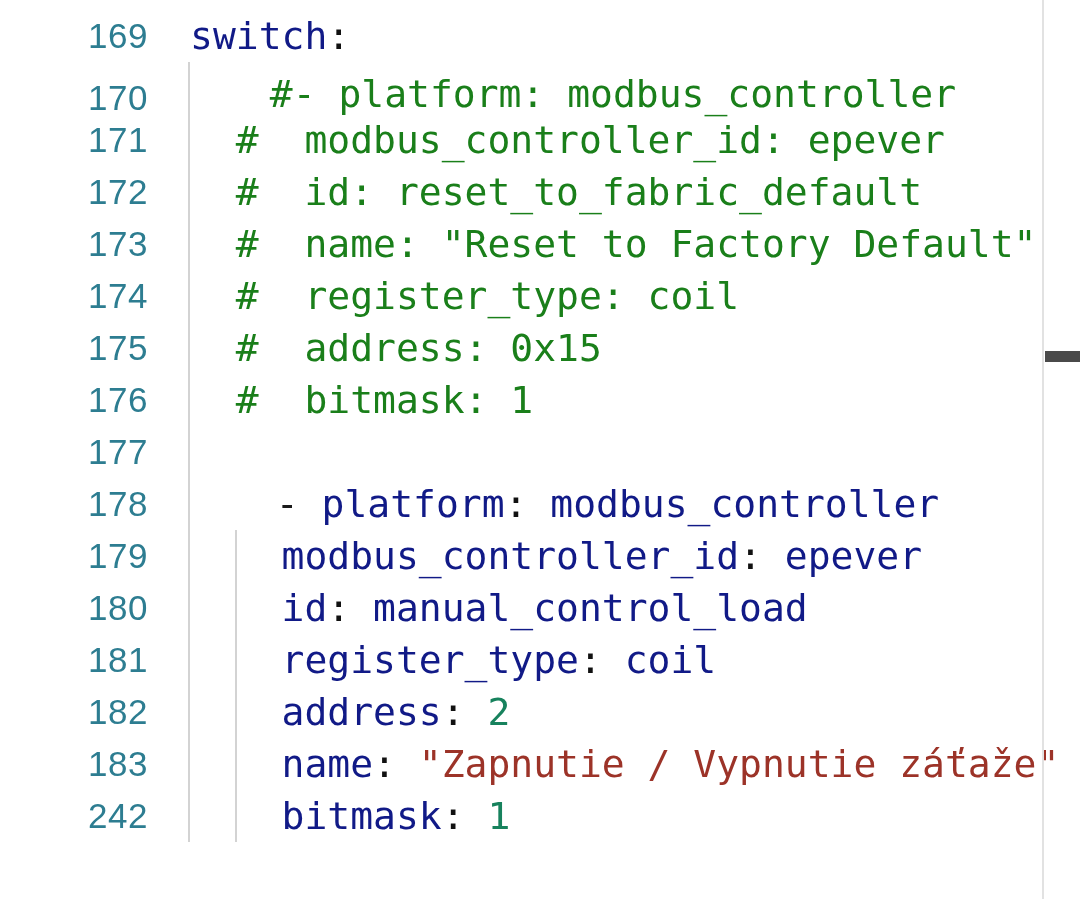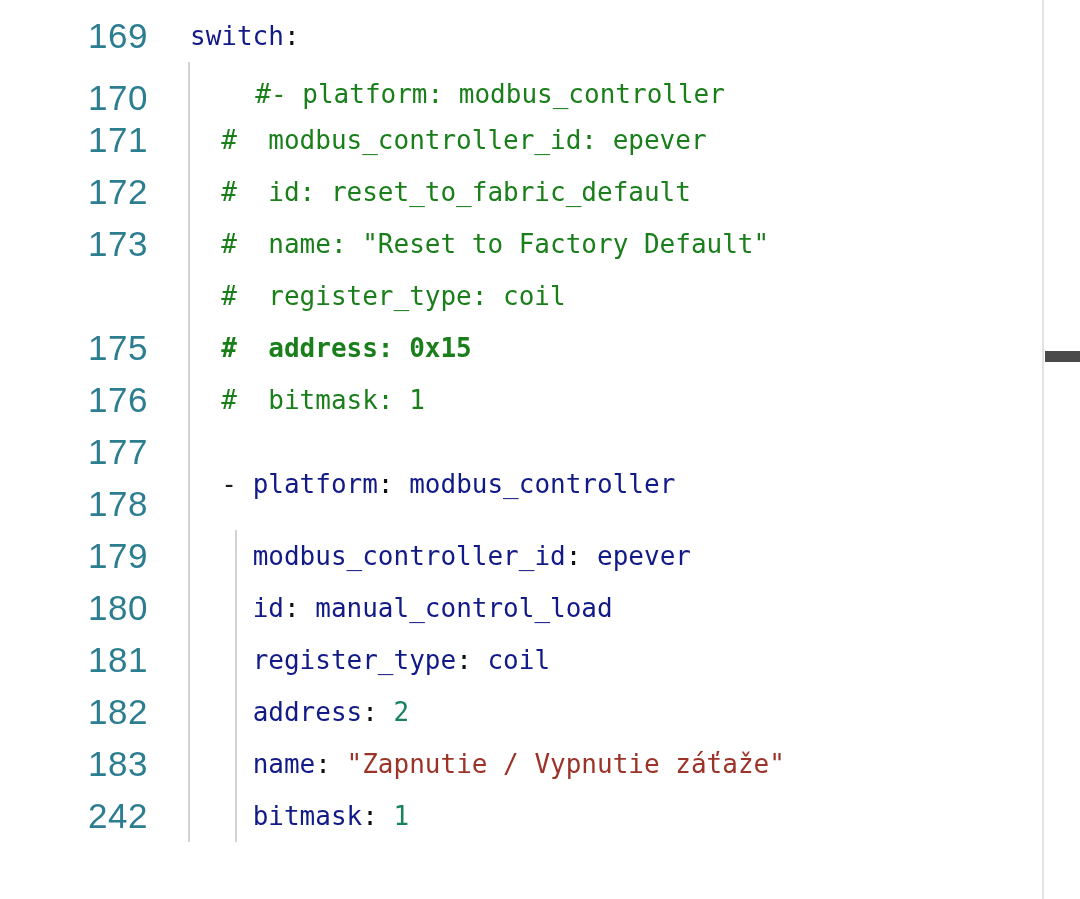--- a/index.html
+++ b/index.html
@@ -54,21 +54,21 @@
     top: 0;
     width: 1080px;
     height: 899px;
   }
   .cline {
     position: absolute;
     left: 0;
     width: 992px;
     height: 52px;
     line-height: 52px;
-    font-size: 26px;
+    font-size: 38px;
     white-space: pre;
     letter-spacing: 0px;
   }
   .code-inner {
     display: inline-block;
     padding-left: 190px;
   }
 
   
   .t-plain   { color: #1a1a1a; }
@@ -101,20 +101,21 @@
 <body>
 
 <div id="editor">
 
   <div id="gutter">
       <div class="lnum" style="top: 10px;">169</div>
       <div class="lnum" style="top: 72px;">170</div>
       <div class="lnum" style="top: 114px;">171</div>
       <div class="lnum" style="top: 166px;">172</div>
       <div class="lnum" style="top: 218px;">173</div>
+      <div class="lnum" style="top: 270px;">174</div>
       <div class="lnum" style="top: 322px;">175</div>
       <div class="lnum" style="top: 374px;">176</div>
       <div class="lnum" style="top: 426px;">177</div>
       <div class="lnum" style="top: 478px;">178</div>
       <div class="lnum" style="top: 530px;">179</div>
       <div class="lnum" style="top: 582px;">180</div>
       <div class="lnum" style="top: 634px;">181</div>
       <div class="lnum" style="top: 686px;">182</div>
       <div class="lnum" style="top: 738px;">183</div>
       <div class="lnum" style="top: 790px;">242</div>
@@ -125,24 +126,24 @@
       <div class="iguide" style="left: 235px; top: 530px; height: 312px;"></div>
     </div>
 
   <div id="code">
       <div class="cline" style="top: 10px;"><span class="code-inner"><span class="t-key">switch</span><span class="t-punct">:</span></span></div>
       <div class="cline" style="top: 68px; padding-left: 34px;"><span class="code-inner"><span class="t-comment">  #- platform: modbus_controller</span></span></div>
       <div class="cline" style="top: 114px;"><span class="code-inner"><span class="t-comment">  #  modbus_controller_id: epever</span></span></div>
       <div class="cline" style="top: 166px;"><span class="code-inner"><span class="t-comment">  #  id: reset_to_fabric_default</span></span></div>
       <div class="cline" style="top: 218px;"><span class="code-inner"><span class="t-comment">  #  name: "Reset to Factory Default"</span></span></div>
       <div class="cline" style="top: 270px;"><span class="code-inner"><span class="t-comment">  #  register_type: coil</span></span></div>
-      <div class="cline" style="top: 322px; font-weight: bold;"><span class="code-inner"><span class="t-comment">  #  address: 0x15</span></span></div>
+      <div class="cline" style="top: 322px;"><span class="code-inner"><span class="t-comment">  #  address: 0x15</span></span></div>
       <div class="cline" style="top: 374px;"><span class="code-inner"><span class="t-comment">  #  bitmask: 1</span></span></div>
       <div class="cline" style="top: 426px;"><span class="code-inner"></span></div>
-      <div class="cline" style="top: 458px;"><span class="code-inner"><span class="t-dash">  - </span><span class="t-key">platform</span><span class="t-punct">: </span><span class="t-key">modbus_controller</span></span></div>
+      <div class="cline" style="top: 478px; padding-left: 40px;"><span class="code-inner"><span class="t-dash">  - </span><span class="t-key">platform</span><span class="t-punct">: </span><span class="t-key">modbus_controller</span></span></div>
       <div class="cline" style="top: 530px;"><span class="code-inner"><span class="t-plain">    </span><span class="t-key">modbus_controller_id</span><span class="t-punct">: </span><span class="t-key">epever</span></span></div>
       <div class="cline" style="top: 582px;"><span class="code-inner"><span class="t-plain">    </span><span class="t-key">id</span><span class="t-punct">: </span><span class="t-key">manual_control_load</span></span></div>
       <div class="cline" style="top: 634px;"><span class="code-inner"><span class="t-plain">    </span><span class="t-key">register_type</span><span class="t-punct">: </span><span class="t-key">coil</span></span></div>
       <div class="cline" style="top: 686px;"><span class="code-inner"><span class="t-plain">    </span><span class="t-key">address</span><span class="t-punct">: </span><span class="t-number">2</span></span></div>
       <div class="cline" style="top: 738px;"><span class="code-inner"><span class="t-plain">    </span><span class="t-key">name</span><span class="t-punct">: </span><span class="t-string">"Zapnutie / Vypnutie záťaže"</span></span></div>
       <div class="cline" style="top: 790px;"><span class="code-inner"><span class="t-plain">    </span><span class="t-key">bitmask</span><span class="t-punct">: </span><span class="t-number">1</span></span></div>
       <div class="cline" style="top: 842px;"><span class="code-inner"></span></div>
     </div>
 
   <div id="right-rule"></div>

